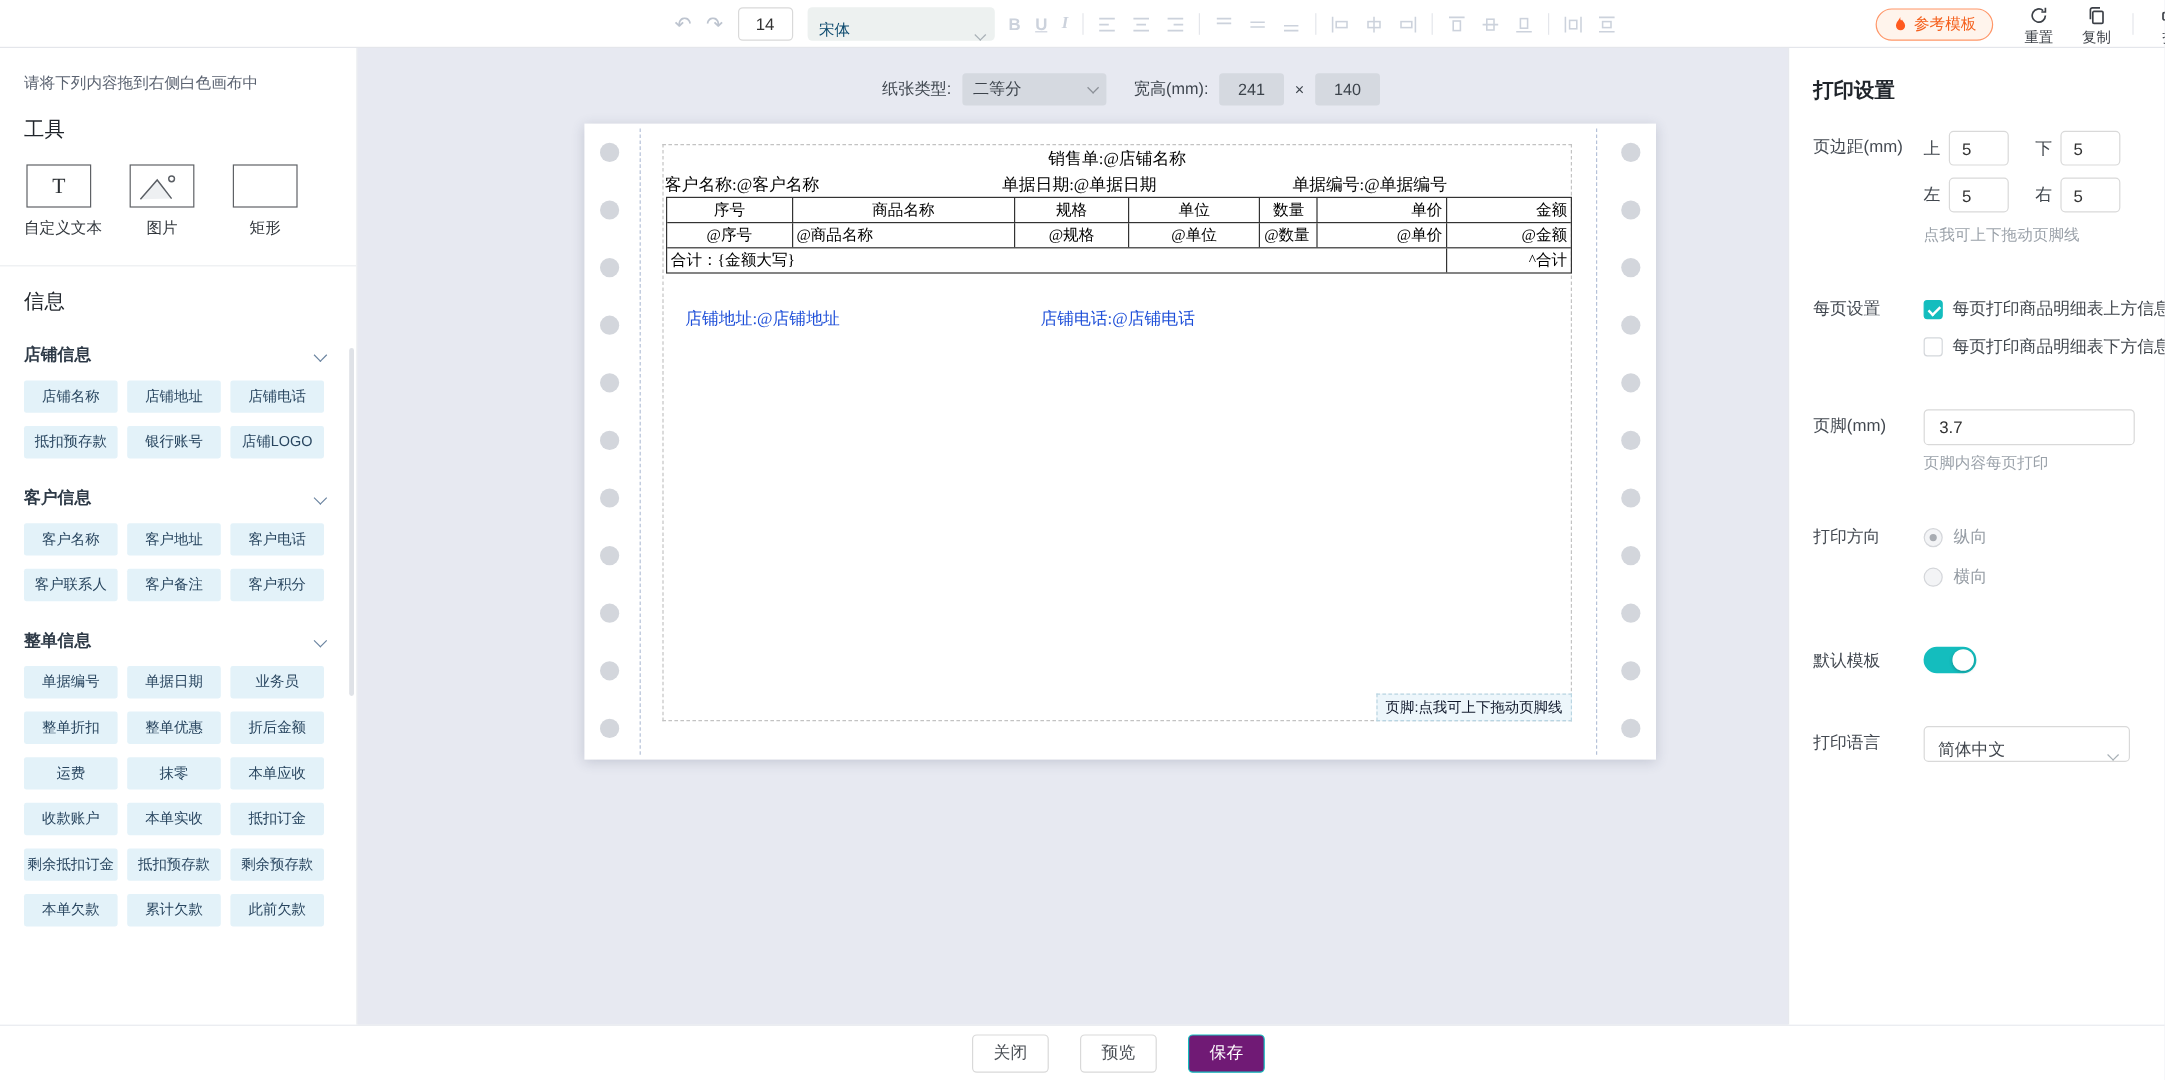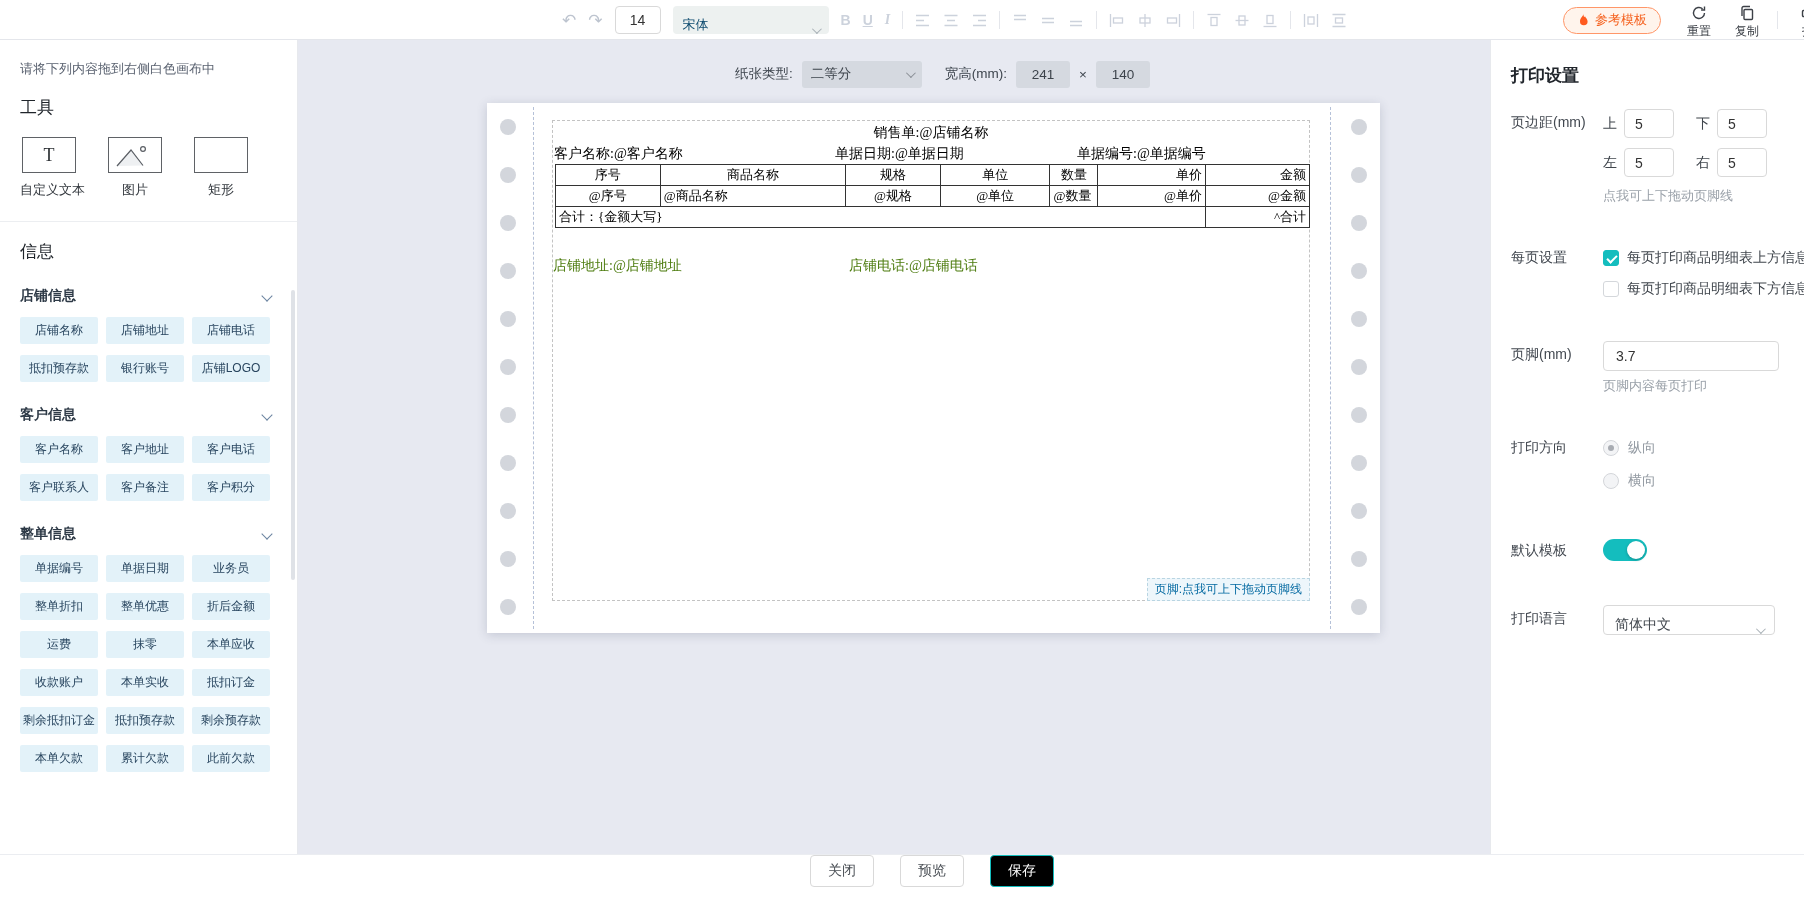--- a/index.html
+++ b/index.html
@@ -67,23 +67,23 @@
   .r-meta { position:relative; height:19px; margin-top:3px; font-size:14px; color:#000; }
   .r-meta .m1 { position:absolute; left:1px; } .r-meta .m2 { position:absolute; left:282px; } .r-meta .m3 { position:absolute; left:524px; }
   .rtable { position:absolute; left:2px; top:43px; width:755px; border:1px solid #333; font-size:13px; color:#000; cursor:move; }
   .rrow { display:flex; }
   .rrow + .rrow { border-top:1px solid #333; }
   .rcell { height:20px; display:flex; align-items:center; padding:0 3px; overflow:hidden; white-space:nowrap; }
   .rcell + .rcell { border-left:1px solid #333; }
   .c0{width:104px;} .c1{width:186px;} .c2{width:95px;} .c3{width:110px;} .c4{width:48px;} .c5{width:108px;} .c6{width:104px;flex:none;}
   .ac{justify-content:center;} .al{justify-content:flex-start;} .ar{justify-content:flex-end;}
   .ctot{width:651px;} 
-  .r-address { position:absolute; left:0; top:136px; font-size:14px; color:#4d7c0f; width:100%; height:19px; }
+  .r-address { position:absolute; left:18px; top:136px; font-size:14px; color:#1d4ed8; width:100%; height:19px; }
   .r-address .a2 { position:absolute; left:296px; }
-  .footer-label { position:absolute; right:-1px; bottom:-1px; background:#edf6fb; border:1px dashed #b9d5e2; color:#0369a1; font-size:12px; font-family:"Liberation Sans",sans-serif; padding:2px 7px; white-space:nowrap; cursor:ns-resize; }
+  .footer-label { position:absolute; right:-1px; bottom:-1px; background:#edf6fb; border:1px dashed #b9d5e2; color:#0f172a; font-size:12px; font-family:"Liberation Sans",sans-serif; padding:2px 7px; white-space:nowrap; cursor:ns-resize; }
 
   
   .settings { width:314px; flex:none; background:#fff; border-left:1px solid #e7e9ed; padding:24px 0 0 20px; font-size:14px; color:#40464d; overflow:hidden; }
   .s-title { font-size:17px; font-weight:bold; color:#20252b; margin-bottom:22px; }
   .s-row { display:flex; }
   .s-label { width:92px; flex:none; padding-top:5px; color:#424850; }
   .mpair { display:flex; align-items:center; gap:7px; }
   .mrow { display:flex; gap:22px; margin-bottom:10px; }
   .minput { width:50px; height:29px; border:1px solid #d9d9d9; border-radius:4px; padding-left:10px; font-size:14px; color:#333; outline:none; }
   .note { color:#9aa1a9; font-size:13px; margin-top:6px; }
@@ -95,24 +95,24 @@
   .radiorow { display:flex; align-items:center; gap:9px; margin-bottom:15px; color:#959ca4; cursor:default; }
   .radio { width:16px; height:16px; border-radius:50%; border:1px solid #d4d6da; background:#f3f4f6; position:relative; flex:none; }
   .radio.sel::after { content:""; position:absolute; left:4px; top:4px; width:6px; height:6px; border-radius:50%; background:#a8acb2; }
   .toggle { width:44px; height:22px; border-radius:11px; background:#cfd3d8; position:relative; cursor:pointer; margin-top:2px; }
   .toggle.on { background:#14bdbe; }
   .toggle::after { content:""; position:absolute; left:2px; top:2px; width:18px; height:18px; border-radius:50%; background:#fff; box-shadow:0 1px 3px rgba(0,0,0,.25); }
   .toggle.on::after { left:auto; right:2px; }
   .lsel { width:172px; height:30px; border:1px solid #d9d9d9; border-radius:4px; display:flex; align-items:flex-end; justify-content:space-between; padding:0 11px; color:#40464d; cursor:pointer; } .sp30{height:30px;} .sp44{height:44px;} .sp32{height:32px;}
 
   
-  .bottombar { position:absolute; left:0; right:0; bottom:0; height:46px; background:#fff; border-top:1px solid #ebedf1; display:flex; align-items:flex-start; justify-content:center; gap:26px; z-index:40; }
+  .bottombar { position:absolute; left:0; right:0; bottom:0; height:46px; background:#fff; border-top:1px solid #ebedf1; display:flex; align-items:center; justify-content:center; gap:26px; z-index:40; }
   .bb-inner { display:flex; gap:26px; transform:translateX(30px); }
   .btn { min-width:64px; height:32px; border:1px solid #d9d9d9; border-radius:4px; background:#fff; color:#4a4f55; font-size:14px; padding:0 16px; cursor:pointer; font-family:inherit; }
-  .btn.primary { background:#000000; border-color:#14bdbe; color:#fff; }
+  .btn.primary { background:#701a75; border-color:#14bdbe; color:#fff; }
 </style>
 </head>
 <body>
 
 <div class="app">
 
   <header class="topbar">
     <div class="tb-center">
       <span class="tb-glyph">↶</span>
       <span class="tb-glyph">↷</span>

